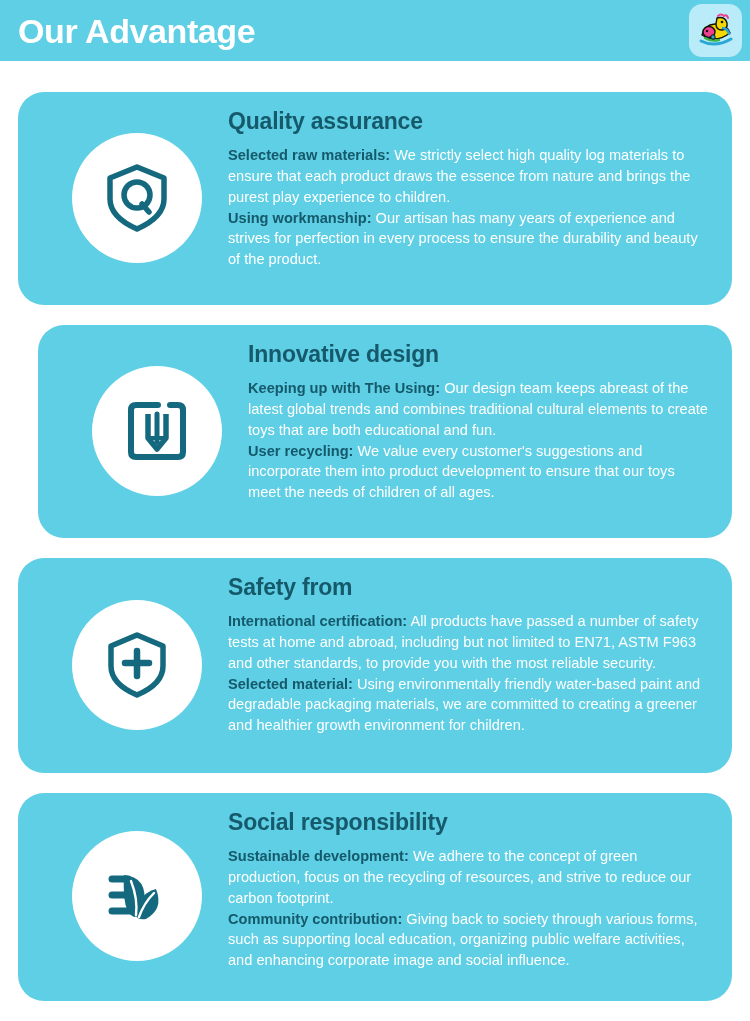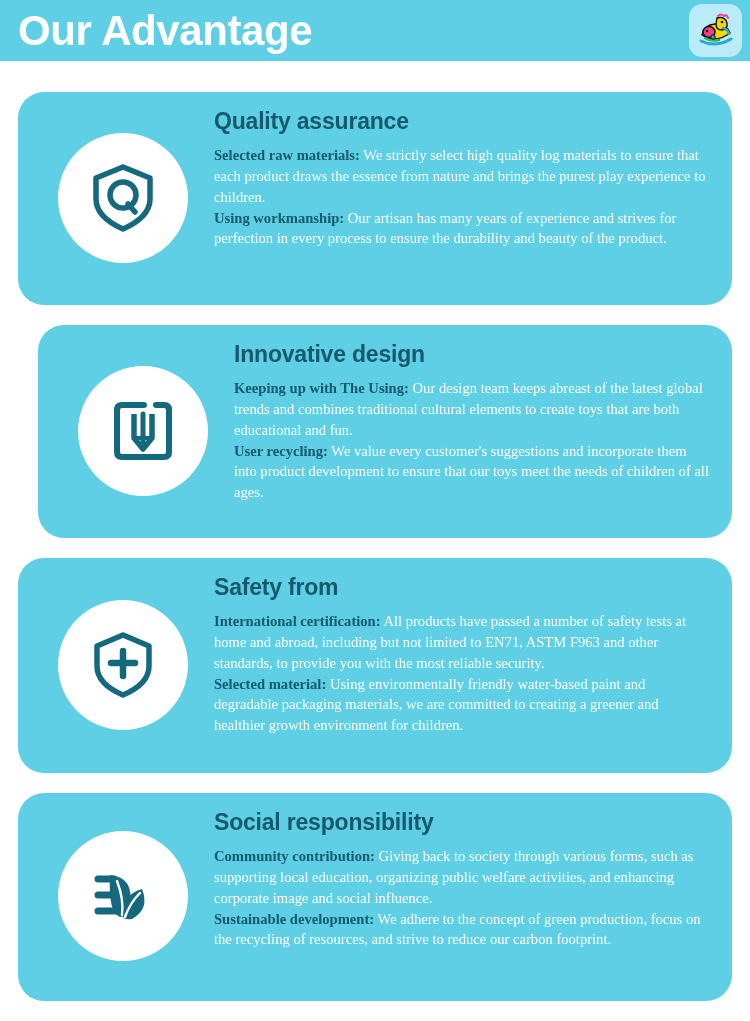--- a/index.html
+++ b/index.html
@@ -26,21 +26,21 @@
     top: 0;
     width: 750px;
     height: 61px;
     background: #5ecfe4;
     display: flex;
     align-items: center;
   }
 
   .header-title {
     color: #ffffff;
-    font-size: 42px;
+    font-size: 34px;
     font-weight: bold;
     letter-spacing: -0.4px;
     margin-left: 18px;
     line-height: 1;
   }
 
   .logo-badge {
     position: absolute;
     right: 8px;
     top: 4px;
@@ -62,21 +62,21 @@
     left: 18px;
     top: 92px;
     width: 714px;
   }
 
   .card {
     position: relative;
     background: #5ecfe4;
     border-radius: 26px;
     margin-bottom: 20px;
-    padding: 16px 14px 18px 14px;
+    padding: 16px 14px 18px 28px;
     display: flex;
     align-items: flex-start;
   }
 
   .icon-col {
     flex: 0 0 182px;
     display: flex;
     align-items: center;
     justify-content: center;
     align-self: center;
@@ -112,21 +112,21 @@
     color: #ffffff;
     font-size: 14.6px;
     line-height: 1.42;
   }
 
   .card-body .lead {
     color: #15596b;
     font-weight: bold;
   }
 
-  .para { display: block; font-family: Liberation Serif, serif; }
+  .para { display: block; }
 
   
   .card-1 { min-height: 213px; }
   .card-2 { min-height: 213px; margin-left: 20px; }
   .card-3 { min-height: 215px; }
   .card-4 { min-height: 208px; }
 </style>
 </head>
 <body>
 
@@ -222,20 +222,20 @@
             <path d="M26 18 Q50 20 46 48 Q44 60 36 60 Q24 56 26 18 Z" fill="#15697e"></path>
             <path d="M58 32 Q66 52 48 62 Q36 64 38 54 Q42 36 58 32 Z" fill="#15697e"></path>
             <path d="M33 24 Q40 42 38 58" stroke="#ffffff" stroke-width="2.4" fill="none" stroke-linecap="round"></path>
             <path d="M56 36 Q46 46 41 60" stroke="#ffffff" stroke-width="2.4" fill="none" stroke-linecap="round"></path>
           </svg>
         </div>
       </div>
       <div class="text-col">
         <div class="card-title">Social responsibility</div>
         <div class="card-body">
+          <span class="para"><span class="lead">Sustainable development:</span><span> We adhere to the concept of green production, focus on the recycling of resources, and strive to reduce our carbon footprint.</span></span>
           <span class="para"><span class="lead">Community contribution:</span><span> Giving back to society through various forms, such as supporting local education, organizing public welfare activities, and enhancing corporate image and social influence.</span></span>
-          <span class="para"><span class="lead">Sustainable development:</span><span> We adhere to the concept of green production, focus on the recycling of resources, and strive to reduce our carbon footprint.</span></span>
         </div>
       </div>
     </div>
 
   </div>
 </div>
 
 </body></html>

